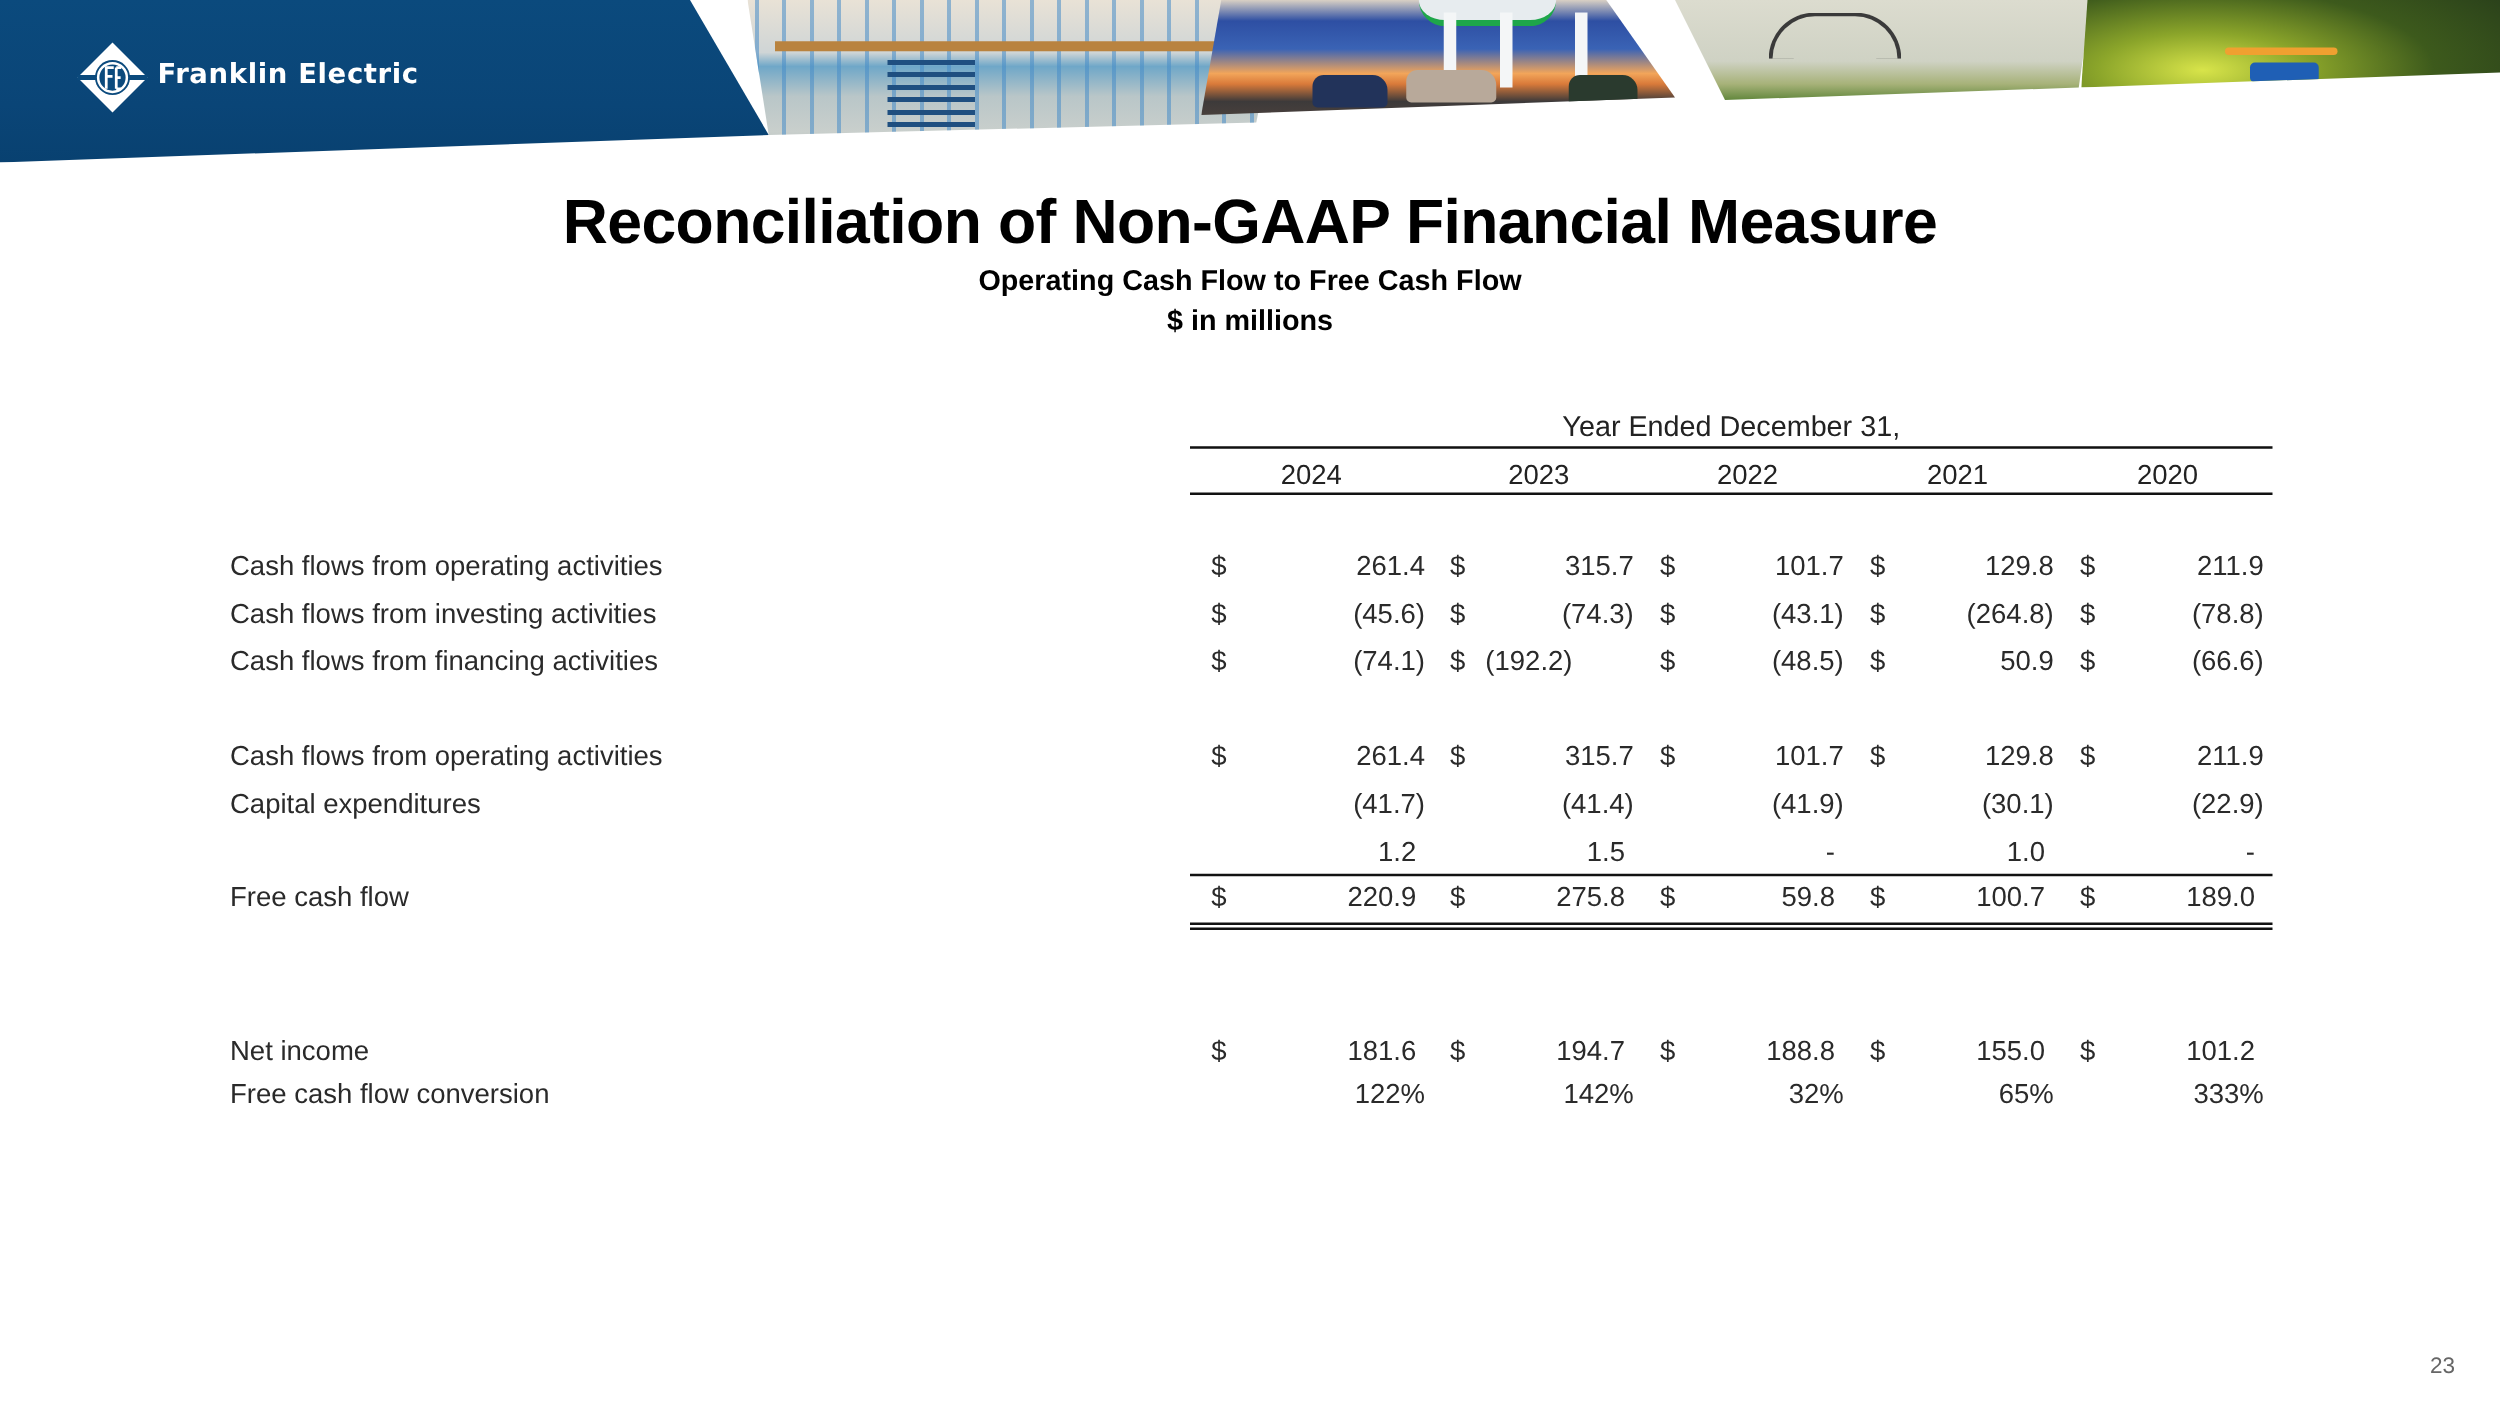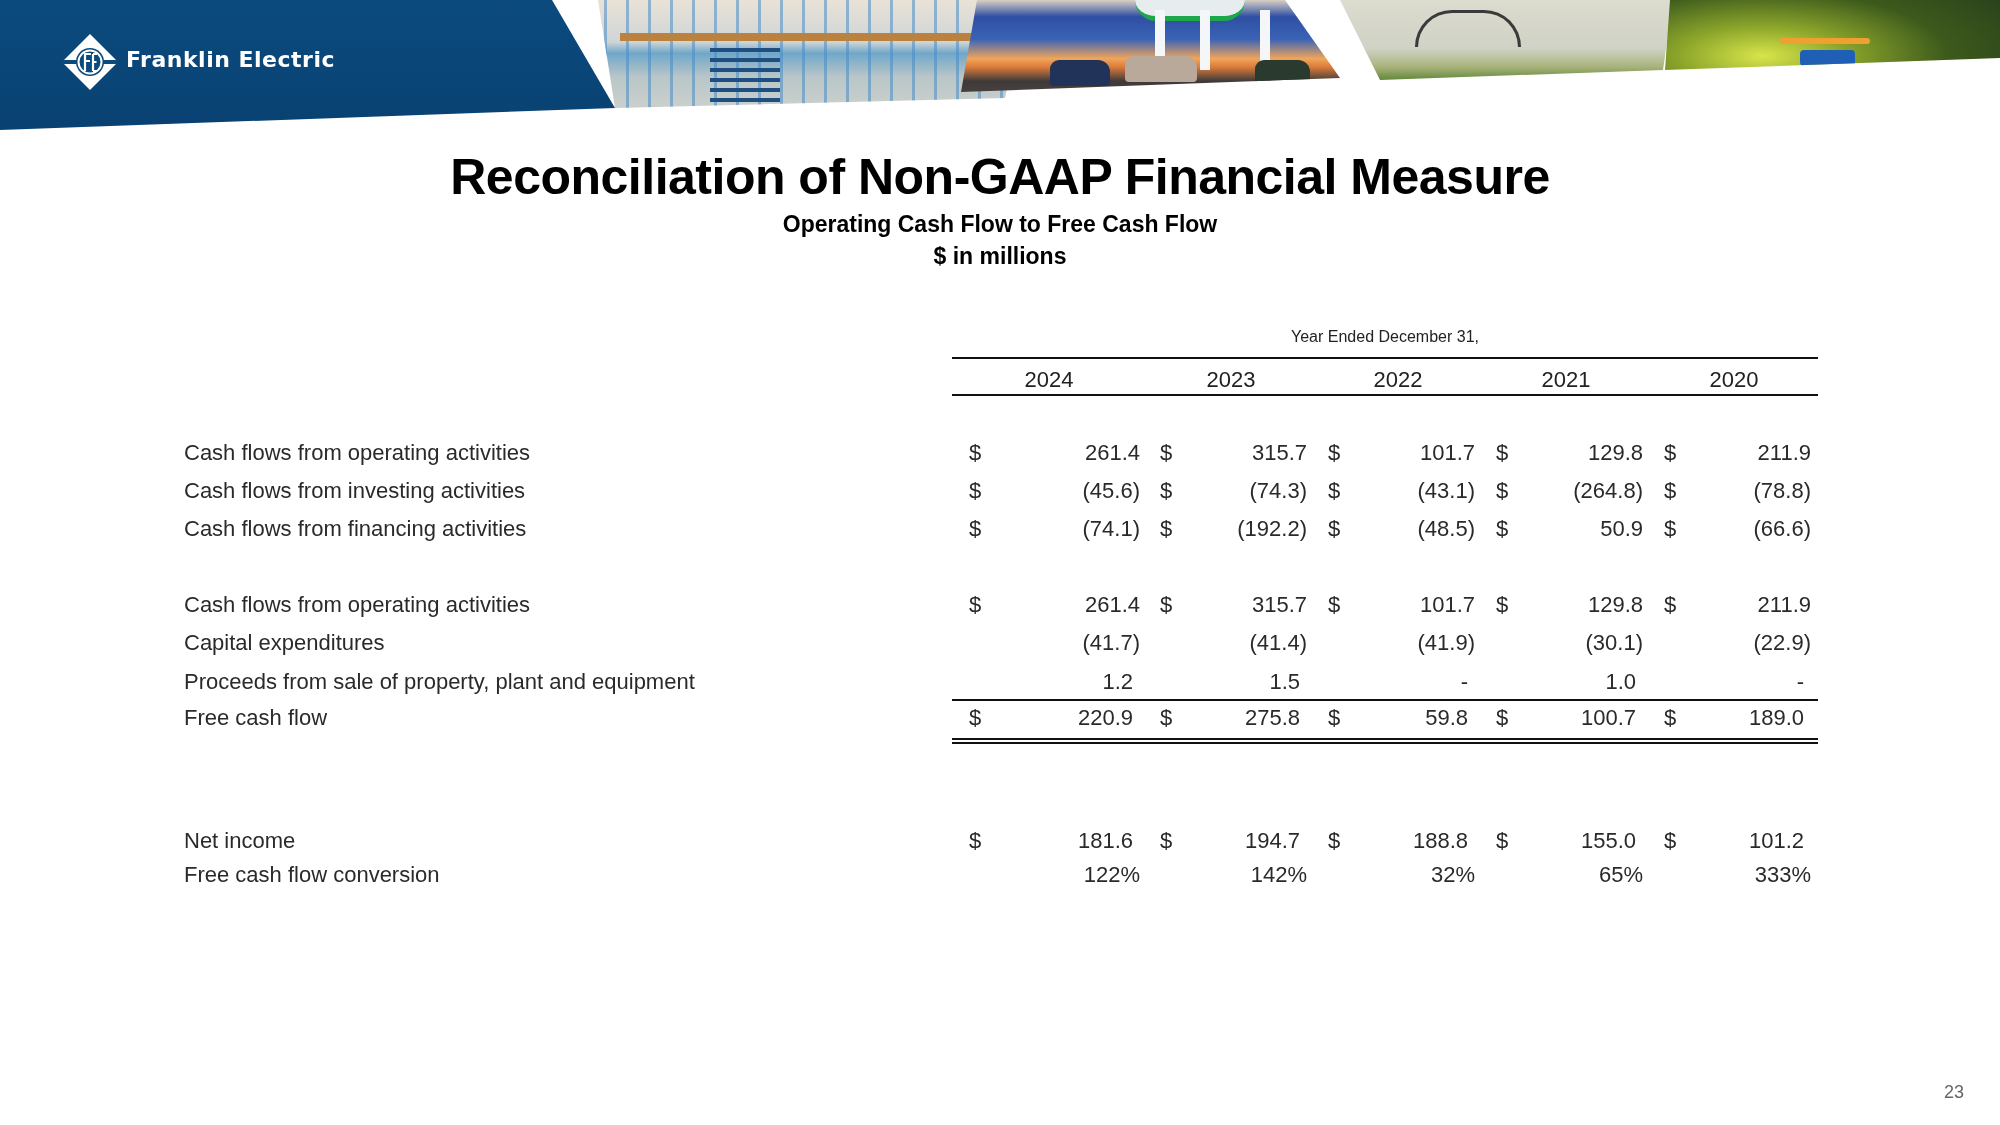--- a/index.html
+++ b/index.html
@@ -59,21 +59,21 @@
   }
   .subtitle {
     position: absolute; left: 0; width: 2000px; text-align: center;
     font-weight: bold; font-size: 23px; color: #000;
   }
   .sub1 { top: 211px; }
   .sub2 { top: 243px; }
   
   .tbl-head {
     position: absolute; left: 952px; width: 866px; top: 328px; text-align: center;
-    font-size: 16px; color: #222;
+    font-size: 23px; color: #222;
   }
   .rule { position: absolute; left: 952px; width: 866px; height: 2px; background: #111; }
   .year {
     position: absolute; top: 367px; width: 120px; text-align: center; font-size: 22px; color: #222;
   }
   .row { position: absolute; left: 0; width: 2000px; height: 30px; }
   .label { position: absolute; left: 184px; font-size: 22px; color: #2a2a2a; white-space: nowrap; }
   .dollar { position: absolute; font-size: 22px; color: #2a2a2a; }
   .val { position: absolute; width: 140px; text-align: right; font-size: 22px; color: #2a2a2a; white-space: nowrap; }
   .page-num { position: absolute; right: 36px; top: 1082px; font-size: 18px; color: #666; }
@@ -152,21 +152,21 @@
   <span class="val" style="left:1503px">(264.8)</span>
   <span class="dollar" style="left:1664px">$</span>
   <span class="val" style="left:1671px">(78.8)</span>
 </div>
 
 <div class="row" style="top:516px">
   <span class="label">Cash flows from financing activities</span>
   <span class="dollar" style="left:969px">$</span>
   <span class="val" style="left:1000px">(74.1)</span>
   <span class="dollar" style="left:1160px">$</span>
-  <span class="val" style="left:1167px">(192.2)</span>
+  <span class="val" style="left:1118px">(192.2)</span>
   <span class="dollar" style="left:1328px">$</span>
   <span class="val" style="left:1335px">(48.5)</span>
   <span class="dollar" style="left:1496px">$</span>
   <span class="val" style="left:1503px">50.9</span>
   <span class="dollar" style="left:1664px">$</span>
   <span class="val" style="left:1671px">(66.6)</span>
 </div>
 
 <div class="row" style="top:592px">
   <span class="label">Cash flows from operating activities</span>
@@ -185,21 +185,20 @@
 <div class="row" style="top:630px">
   <span class="label">Capital expenditures</span>
   <span class="val" style="left:1000px">(41.7)</span>
   <span class="val" style="left:1167px">(41.4)</span>
   <span class="val" style="left:1335px">(41.9)</span>
   <span class="val" style="left:1503px">(30.1)</span>
   <span class="val" style="left:1671px">(22.9)</span>
 </div>
 
 <div class="row" style="top:669px">
-  <span class="label">Proceeds from sale of property, plant and equipment</span>
   <span class="val" style="left:993px">1.2</span>
   <span class="val" style="left:1160px">1.5</span>
   <span class="val" style="left:1328px">-</span>
   <span class="val" style="left:1496px">1.0</span>
   <span class="val" style="left:1664px">-</span>
 </div>
 
 <div class="rule" style="top:699px"></div>
 
 <div class="row" style="top:705px">

